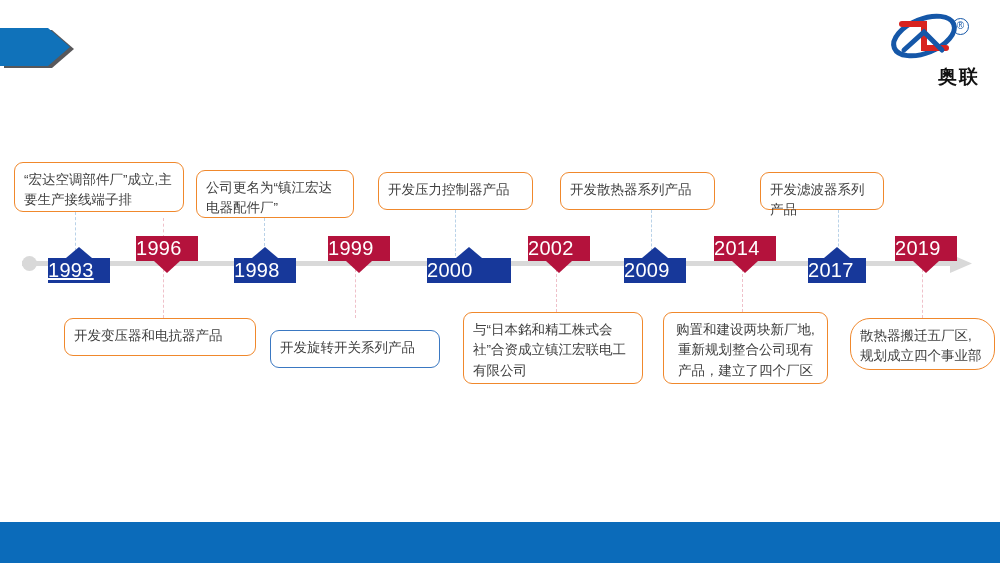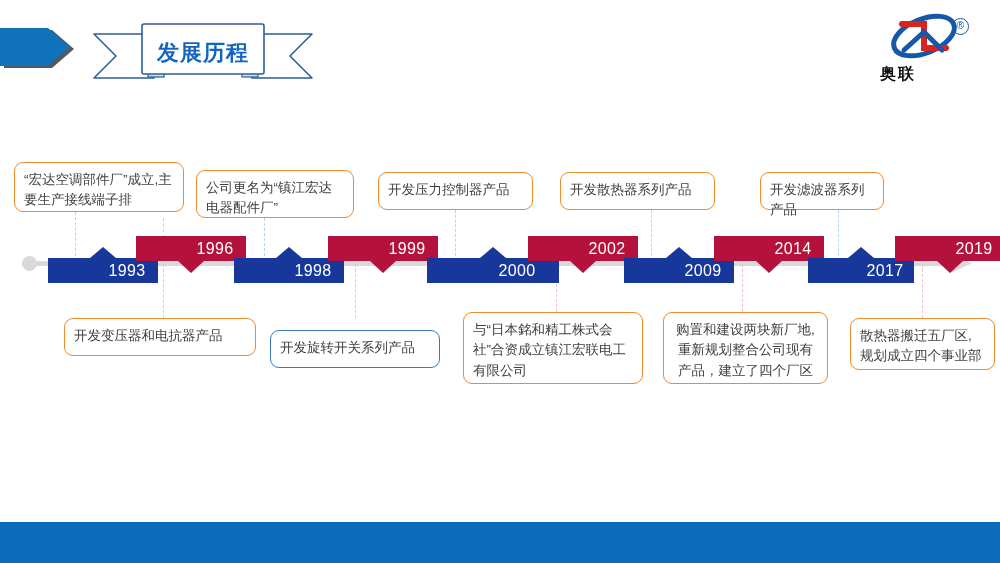--- a/index.html
+++ b/index.html
@@ -23,44 +23,44 @@
   .ribbon svg{display:block;}
   .ribbon-label{
     position:absolute;left:52px;top:6px;width:118px;height:50px;
     display:flex;align-items:center;justify-content:center;
     color:#1565c0;font-size:22px;font-weight:bold;letter-spacing:1px;
   }
 
   
   .logo{position:absolute;left:880px;top:8px;width:100px;height:78px;}
   .logo-text{
-    position:absolute;left:0;top:56px;width:100px;text-align:left;
-    font-size:16px;font-weight:bold;color:#111;letter-spacing:2px;
+    position:absolute;left:0;top:56px;width:100px;text-align:right;
+    font-size:19px;font-weight:bold;color:#111;letter-spacing:2px;
     font-family:"DejaVu Sans",sans-serif;
   }
   .logo-r{
     position:absolute;left:72px;top:10px;width:15px;height:15px;border:1.4px solid #1557a8;
     border-radius:50%;color:#1557a8;font-size:10px;line-height:13px;text-align:center;
   }
 
   
   .axis{position:absolute;left:22px;top:261px;width:940px;height:5px;background:#d9d9d9;}
   .axis-dot{position:absolute;left:22px;top:256px;width:15px;height:15px;border-radius:50%;background:#d9d9d9;}
   .axis-arrow{
     position:absolute;left:950px;top:254px;width:22px;height:19px;background:#d9d9d9;
     clip-path:polygon(0 0,22px 9.5px,0 19px);
   }
 
   
   .conn{position:absolute;width:0;border-left:1.5px dashed #b9d2e8;}
   .conn.red{border-left-color:#efc0c9;}
 
   
-  .marker{position:absolute;height:25px;display:flex;align-items:center;justify-content:center;
-          color:#fff;font-size:16px;font-weight:500;letter-spacing:.3px;padding-left:48px;}
+  .marker{position:absolute;height:25px;display:flex;align-items:center;
+          color:#fff;font-size:20px;font-weight:500;letter-spacing:.3px;}
   .marker .tip{position:absolute;width:0;height:0;}
   .marker.blue{background:#17389a;}
   .marker.blue .tip{
     top:-11px;left:50%;margin-left:-13px;border-left:13px solid transparent;
     border-right:13px solid transparent;border-bottom:11px solid #17389a;
   }
   .marker.red{background:#b4123c;}
   .marker.red .tip{
     bottom:-12px;left:50%;margin-left:-13px;border-left:13px solid transparent;
     border-right:13px solid transparent;border-top:12px solid #b4123c;
@@ -78,30 +78,20 @@
   .footer{position:absolute;left:0;top:522px;width:1000px;height:41px;background:#0b6bba;}
 </style>
 </head>
 <body>
 
 <div class="stage">
 
   <div class="arrow-shadow"></div>
   <div class="arrow-blue"></div>
 
-  <div class="ribbon">
-    <svg width="222" height="62" viewBox="0 0 222 62">
-      <path d="M2,12 L62,12 L62,56 L2,56 L24,34 Z" fill="#ffffff" stroke="#2c5f96" stroke-width="1.6" stroke-linejoin="round"></path>
-      <path d="M220,12 L160,12 L160,56 L220,56 L198,34 Z" fill="#ffffff" stroke="#2c5f96" stroke-width="1.6" stroke-linejoin="round"></path>
-      <rect x="56" y="46" width="16" height="9" fill="#d9dde3" stroke="#2c5f96" stroke-width="1.2"></rect>
-      <rect x="150" y="46" width="16" height="9" fill="#d9dde3" stroke="#2c5f96" stroke-width="1.2"></rect>
-      <rect x="50" y="2" width="122" height="50" rx="2" fill="#ffffff" stroke="#2c5f96" stroke-width="1.6"></rect>
-    </svg>
-    <div class="ribbon-label">发展历程</div>
-  </div>
 
   <div class="logo">
     <svg width="100" height="62" viewBox="0 0 100 62">
       <g fill="none" stroke-linecap="round">
         <ellipse cx="44" cy="28" rx="32" ry="17" stroke="#1557a8" stroke-width="5" transform="rotate(-22 44 28)"></ellipse>
         <path d="M22,16 L44,16 L44,40 L66,40" stroke="#d8231f" stroke-width="6"></path>
         <path d="M24,42 L44,24 L62,42" stroke="#1557a8" stroke-width="5"></path>
       </g>
     </svg>
     <div class="logo-r">®</div>
@@ -119,21 +109,21 @@
       <div class="conn" style="left: 264px; top: 218px; height: 38px;"></div>
       <div class="conn red" style="left: 355px; top: 264px; height: 54px;"></div>
       <div class="conn" style="left: 455px; top: 210px; height: 46px;"></div>
       <div class="conn red" style="left: 556px; top: 264px; height: 48px;"></div>
       <div class="conn" style="left: 651px; top: 210px; height: 46px;"></div>
       <div class="conn red" style="left: 742px; top: 264px; height: 48px;"></div>
       <div class="conn" style="left: 838px; top: 210px; height: 46px;"></div>
       <div class="conn red" style="left: 922px; top: 264px; height: 54px;"></div>
     </div>
   <div id="markers">
-      <div class="marker blue" style="left: 48px; width: 62px; top: 258px;">
+      <div class="marker blue" style="left: 48px; width: 62px; top: 258px; text-decoration: underline;">
         <span class="tip"></span>
         <span>1993</span>
       </div>
       <div class="marker red" style="left: 136px; width: 62px; top: 236px;">
         <span class="tip"></span>
         <span>1996</span>
       </div>
       <div class="marker blue" style="left: 234px; width: 62px; top: 258px;">
         <span class="tip"></span>
         <span>1998</span>
@@ -172,17 +162,17 @@
       <div class="box" style="left: 196px; top: 170px; width: 158px; height: 48px;">公司更名为“镇江宏达电器配件厂”</div>
       <div class="box" style="left: 378px; top: 172px; width: 155px; height: 38px;">开发压力控制器产品</div>
       <div class="box" style="left: 560px; top: 172px; width: 155px; height: 38px;">开发散热器系列产品</div>
       <div class="box" style="left: 760px; top: 172px; width: 124px; height: 38px;">开发滤波器系列产品</div>
     </div>
   <div id="bottom-boxes">
       <div class="box" style="left: 64px; top: 318px; width: 192px; height: 38px;">开发变压器和电抗器产品</div>
       <div class="box blueborder" style="left: 270px; top: 318px; width: 170px; height: 38px; margin-top: 12px;">开发旋转开关系列产品</div>
       <div class="box" style="left: 463px; top: 312px; width: 180px; height: 72px;">与“日本銘和精工株式会社”合资成立镇江宏联电工有限公司</div>
       <div class="box" style="left: 663px; top: 312px; width: 165px; height: 72px; text-align: center;">购置和建设两块新厂地,重新规划整合公司现有产品，建立了四个厂区</div>
-      <div class="box" style="left: 850px; top: 318px; width: 145px; height: 52px;">散热器搬迁五厂区,规划成立四个事业部</div>
+      <div class="box" style="left: 850px; top: 318px; width: 145px; height: 52px; border-radius: 20px;">散热器搬迁五厂区,规划成立四个事业部</div>
     </div>
 
   <div class="footer"></div>
 </div>
 
 </body></html>

